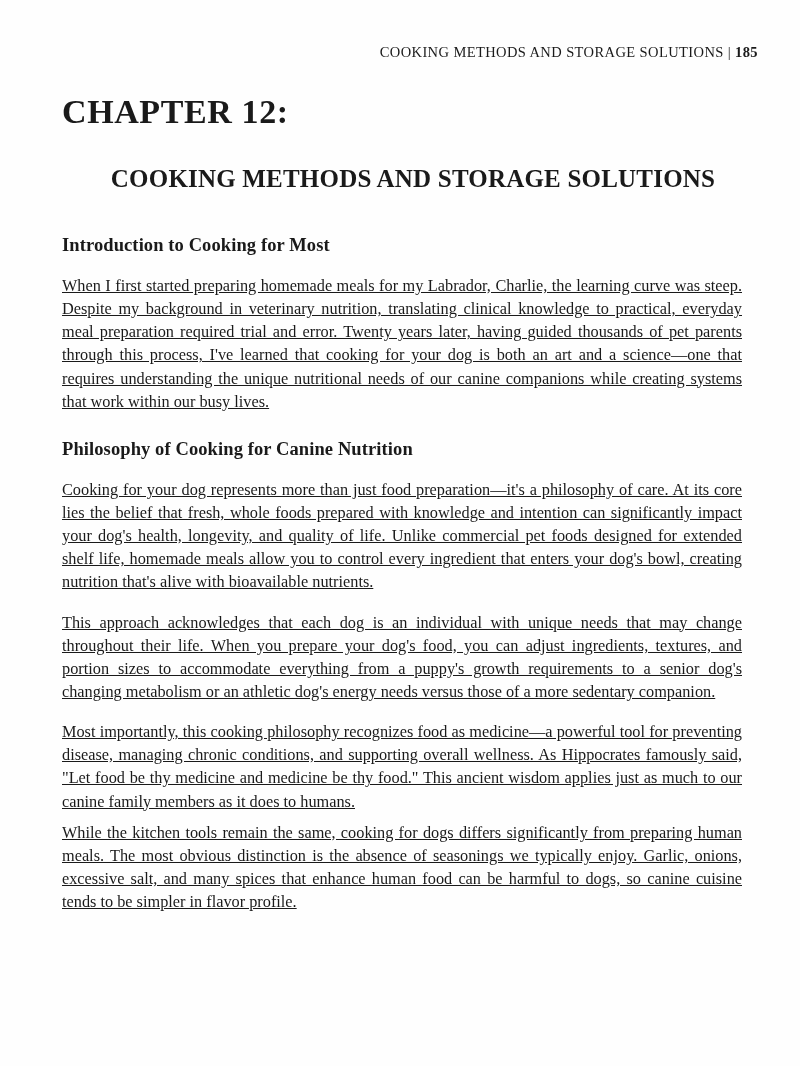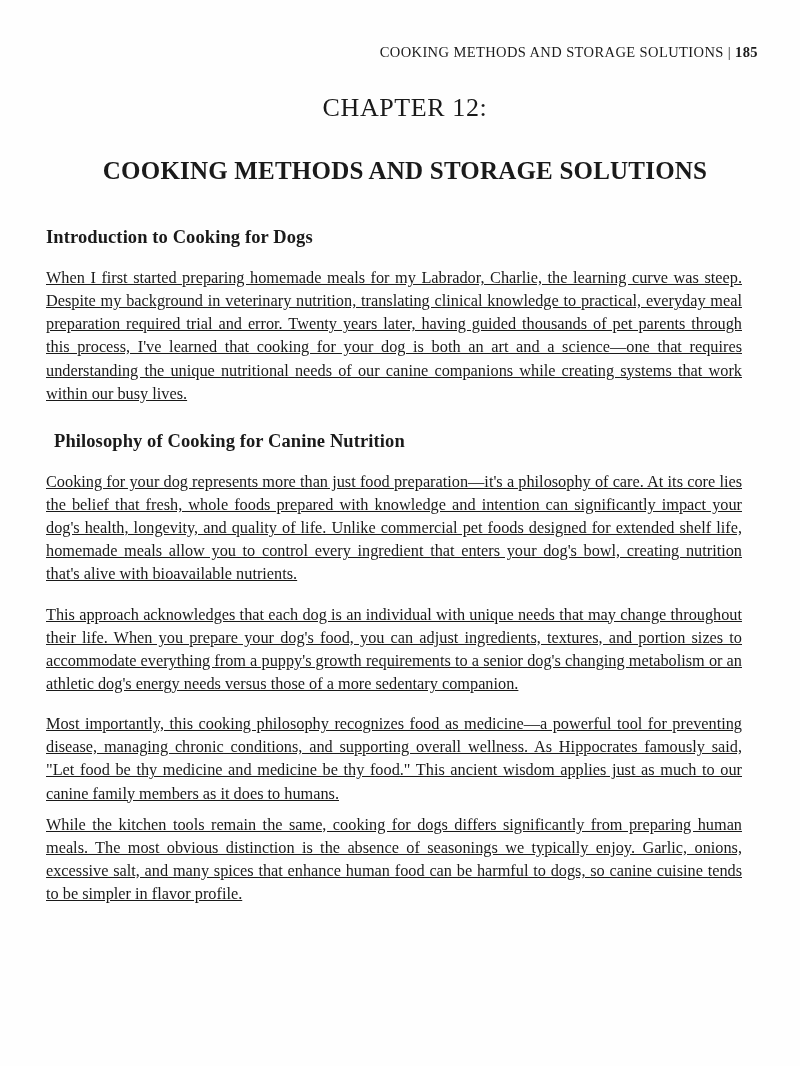--- a/index.html
+++ b/index.html
@@ -12,21 +12,21 @@
     height: 1066px;
     font-family: "Liberation Serif", "DejaVu Serif", serif;
     color: #1a1a1a;
     overflow: hidden;
   }
   .page {
     position: relative;
     width: 800px;
     height: 1066px;
     box-sizing: border-box;
-    padding: 40px 36px 0 46px;
+    padding: 40px 36px 0 62px;
     background: #fefefe;
   }
   .running-head {
     text-align: right;
     font-size: 14.5px;
     font-variant: small-caps;
     letter-spacing: 0.4px;
     color: #1a1a1a;
     padding-right: 6px;
     padding-top: 4px;
@@ -34,23 +34,22 @@
   .running-head .rh-title {
     font-variant: small-caps;
   }
   .running-head .rh-sep {
     padding: 0 4px;
   }
   .running-head .rh-page {
     font-weight: bold;
   }
   .chapter-number {
-    text-align: center;
-    font-size: 26px;
-    font-weight: normal;
+    font-size: 34px;
+    font-weight: bold;
     letter-spacing: 0.6px;
     margin-top: 32px;
   }
   .chapter-title {
     text-align: center;
     font-size: 25px;
     font-weight: bold;
     letter-spacing: 0.2px;
     margin-top: 34px;
   }
@@ -59,21 +58,20 @@
     padding-right: 22px;
   }
   h2.section-heading {
     font-size: 18.5px;
     font-weight: bold;
     margin: 0 0 18px 0;
     letter-spacing: 0.1px;
   }
   h2.section-heading.spaced {
     margin-top: 26px;
-    margin-left: 8px;
   }
   p.body-text {
     font-size: 16.3px;
     line-height: 1.42;
     text-align: justify;
     margin: 0 0 17px 0;
     hyphens: none;
     text-decoration: underline;
   }
   p.body-text:last-child {
@@ -91,21 +89,21 @@
   <div class="running-head">
     <span class="rh-title">COOKING METHODS AND STORAGE SOLUTIONS</span><span class="rh-sep">|</span><span class="rh-page">185</span>
   </div>
 
   <div class="chapter-number">CHAPTER 12:</div>
   <div class="chapter-title">COOKING METHODS AND STORAGE SOLUTIONS</div>
 
   <div class="content">
 
     <div class="block">
-      <h2 class="section-heading">Introduction to Cooking for Dogs</h2>
+      <h2 class="section-heading">Introduction to Cooking for Most</h2>
       <p class="body-text">When I first started preparing homemade meals for my Labrador, Charlie, the learning curve was steep. Despite my background in veterinary nutrition, translating clinical knowledge to practical, everyday meal preparation required trial and error. Twenty years later, having guided thousands of pet parents through this process, I've learned that cooking for your dog is both an art and a science—one that requires understanding the unique nutritional needs of our canine companions while creating systems that work within our busy lives.</p>
     </div>
 
     <div class="block">
       <h2 class="section-heading spaced">Philosophy of Cooking for Canine Nutrition</h2>
       <p class="body-text">Cooking for your dog represents more than just food preparation—it's a philosophy of care. At its core lies the belief that fresh, whole foods prepared with knowledge and intention can significantly impact your dog's health, longevity, and quality of life. Unlike commercial pet foods designed for extended shelf life, homemade meals allow you to control every ingredient that enters your dog's bowl, creating nutrition that's alive with bioavailable nutrients.</p>
       <p class="body-text">This approach acknowledges that each dog is an individual with unique needs that may change throughout their life. When you prepare your dog's food, you can adjust ingredients, textures, and portion sizes to accommodate everything from a puppy's growth requirements to a senior dog's changing metabolism or an athletic dog's energy needs versus those of a more sedentary companion.</p>
       <p class="body-text">Most importantly, this cooking philosophy recognizes food as medicine—a powerful tool for preventing disease, managing chronic conditions, and supporting overall wellness. As Hippocrates famously said, "Let food be thy medicine and medicine be thy food." This ancient wisdom applies just as much to our canine family members as it does to humans.</p>
     </div>
 

